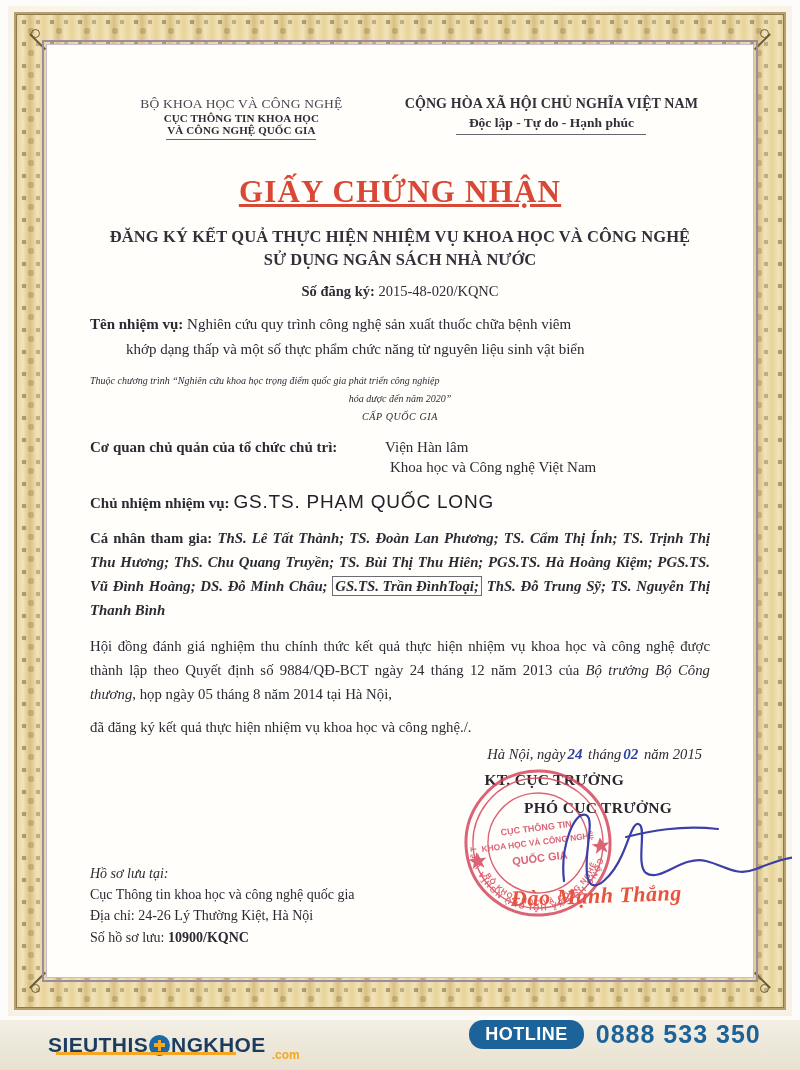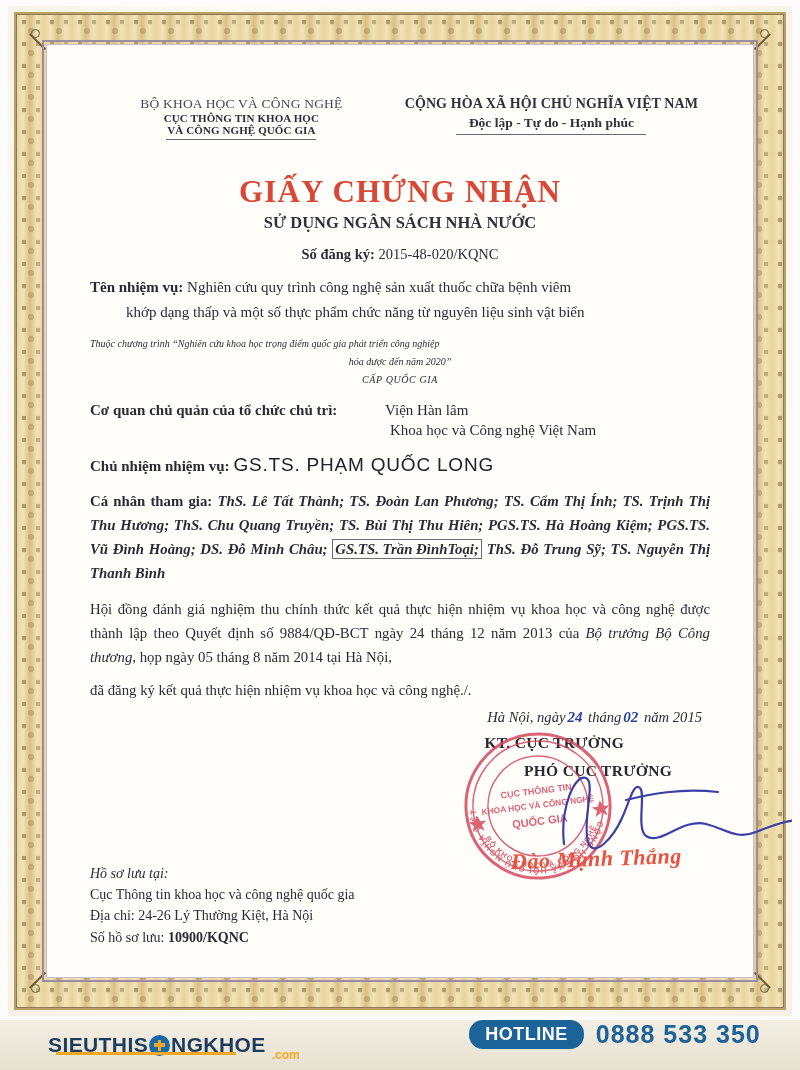--- a/index.html
+++ b/index.html
@@ -97,20 +97,21 @@
   .rule-r { width: 190px; }
 
   
   .title-main {
     margin-top: 34px;
     text-align: center;
     font-size: 31px;
     font-weight: bold;
     color: #d94836;
     letter-spacing: 1.2px;
+    text-decoration: underline;
   }
   .title-sub1 {
     margin-top: 17px;
     text-align: center;
     font-size: 16.5px;
     font-weight: bold;
     color: #33303a;
     letter-spacing: .1px;
   }
   .title-sub2 {
@@ -316,20 +317,21 @@
           <div class="rule rule-l"></div>
         </div>
         <div class="hdr-right">
           <div class="hdr-r1">CỘNG HÒA XÃ HỘI CHỦ NGHĨA VIỆT NAM</div>
           <div class="hdr-r2">Độc lập - Tự do - Hạnh phúc</div>
           <div class="rule rule-r"></div>
         </div>
       </div>
 
       <div class="title-main">GIẤY CHỨNG NHẬN</div>
+      <div class="title-sub1">ĐĂNG KÝ KẾT QUẢ THỰC HIỆN NHIỆM VỤ KHOA HỌC VÀ CÔNG NGHỆ</div>
       <div class="title-sub2">SỬ DỤNG NGÂN SÁCH NHÀ NƯỚC</div>
 
       <div class="reg-no">
         <b>Số đăng ký:</b>
         <span>2015-48-020/KQNC</span>
       </div>
 
       <div class="row">
         <span class="lbl">Tên nhiệm vụ:</span>
         <span>Nghiên cứu quy trình công nghệ sản xuất thuốc chữa bệnh viêm</span>

